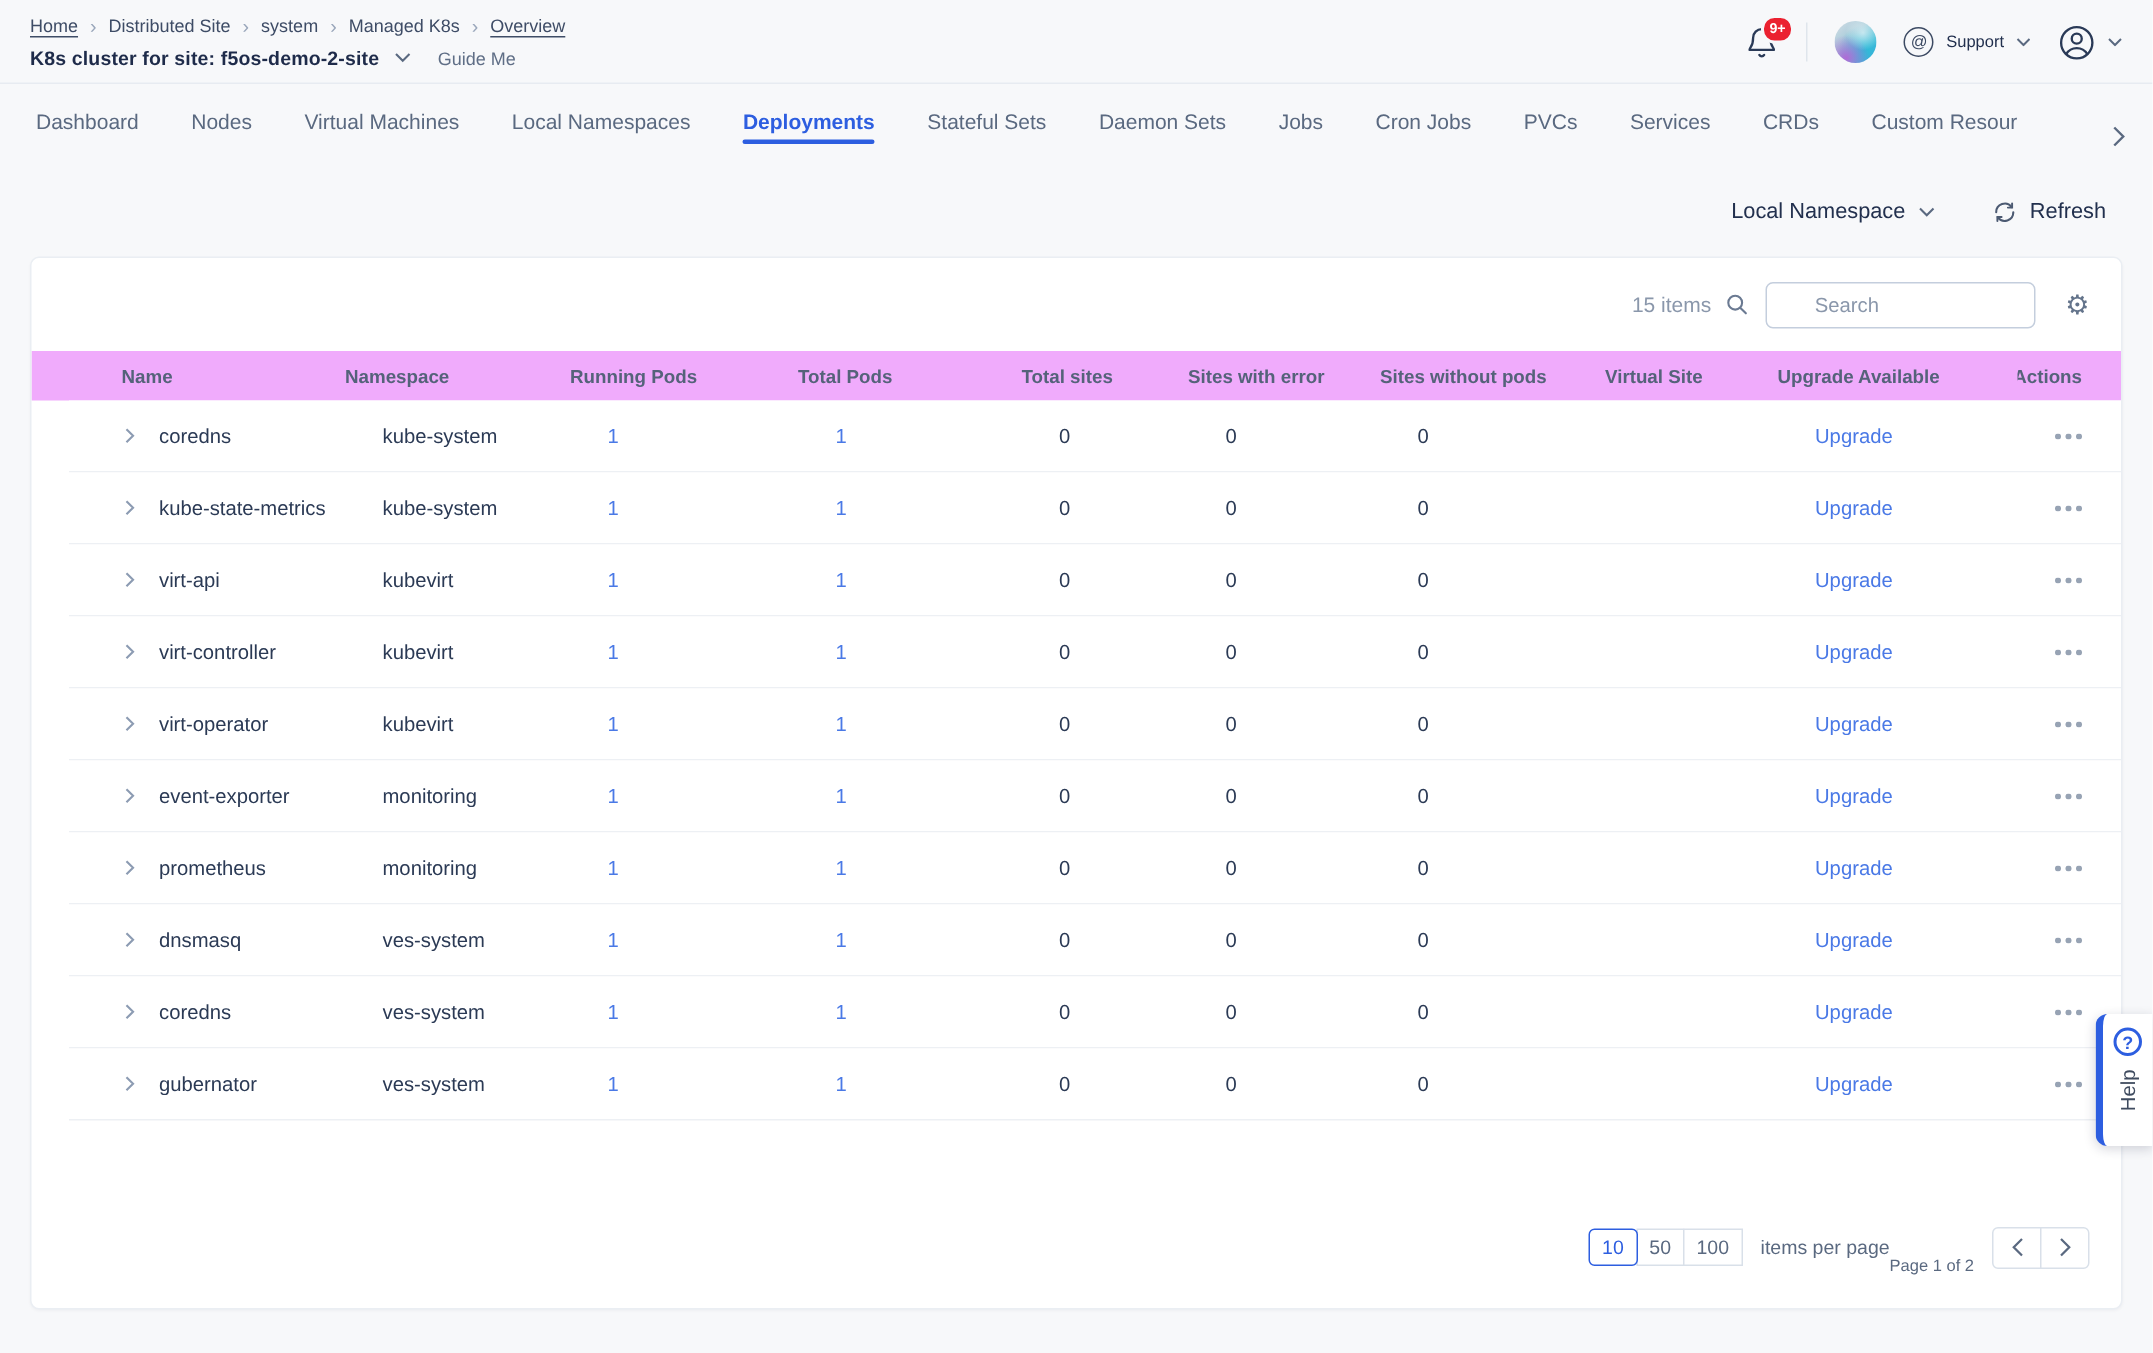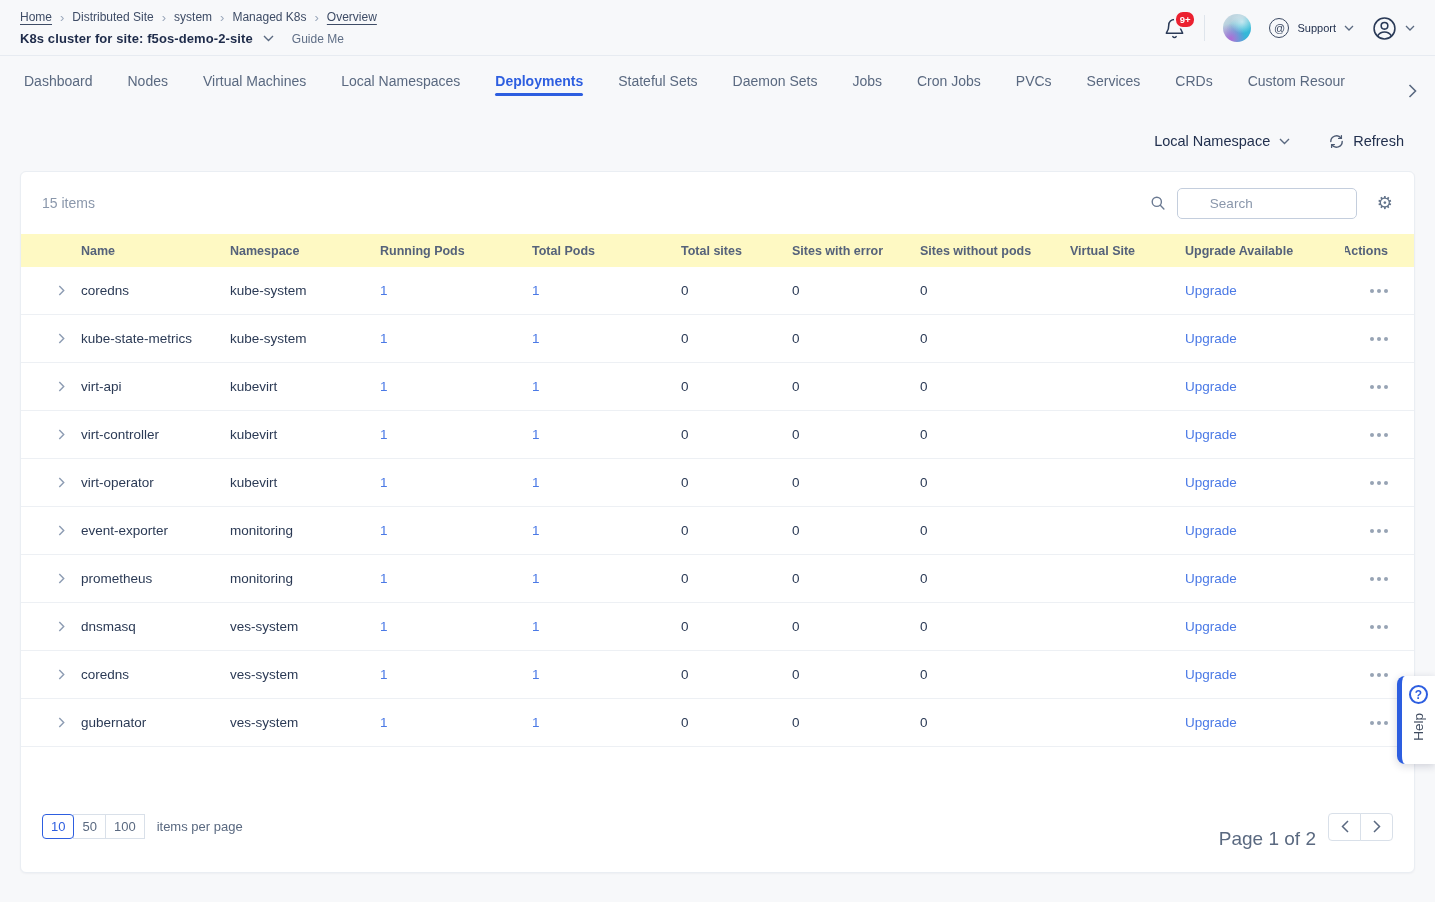--- a/index.html
+++ b/index.html
@@ -45,35 +45,35 @@
   .tab.active::after { content:""; position:absolute; left:0; right:0; bottom:6px; height:3px; background:#2d5ee0; border-radius:2px; }
   .tab-overflow { position:absolute; right:16px; top:0; bottom:0; display:flex; align-items:center; cursor:pointer;
     background:linear-gradient(90deg, rgba(247,248,250,0) 0%, #f7f8fa 30%); padding-left:24px; }
   
   .controls { display:flex; justify-content:flex-end; align-items:center; gap:38px; padding:0 31px; margin-top:22px; height:30px; }
   .ns-select { display:flex; align-items:center; gap:9px; font-size:14.5px; color:#22304e; cursor:pointer; }
   .refresh-btn { display:flex; align-items:center; gap:8px; font-size:14.5px; color:#22304e; cursor:pointer; }
   
   .card {
     margin:15px 20px 0; height:702px; background:#fff; border:1px solid #eaeef3; border-radius:6px;
-    box-shadow:0 1px 2px rgba(16,24,40,.04); display:flex; flex-direction:column; overflow:hidden;
+    box-shadow:0 1px 2px rgba(16,24,40,.04); display:flex; flex-direction:column; overflow:hidden;align-items:flex-end;
   }
   .card-toolbar { height:62px; display:flex; align-items:center; justify-content:space-between; padding:0 21px; }
   .items-count { font-size:14px; color:#8a97ab; }
   .toolbar-right { display:flex; align-items:center; gap:20px; }
   .search-wrap { position:relative;padding-left:36px; }
   .search-input {
     width:180px; height:31px; border:1px solid #c4cedd; border-radius:5px; padding:0 10px 0 32px;
     font-size:13.5px; color:#2b3a55; outline:none; background:#fff; font-family:inherit;
   }
   .search-input::placeholder { color:#8a97ab; }
   .search-icon { position:absolute; left:9px; top:7px; }
   .gear { font-size:18px; color:#64748b; cursor:pointer; line-height:1; }
   .grid { display:grid; grid-template-columns:40px 149px 150px 152px 149px 111px 128px 150px 115px 160px 1fr; align-items:center; padding-left:20px; }
-  .thead { background:#fef9c3; height:33px; }
+  .thead { background:#f0abfc; height:33px; }
   .th { font-size:12.5px; font-weight:700; color:#55627a; white-space:nowrap; overflow:hidden; }
   .th-actions, .td-actions { display:flex; justify-content:flex-end; padding-right:26px; }
   .tr { height:48px; border-bottom:1px solid #edf0f4; background:#fff; }
   .td { font-size:13.5px; color:#2b3a55; white-space:nowrap; overflow:hidden; }
   .td-exp, .th-exp { display:flex; justify-content:center; }
   .exp { cursor:pointer; display:flex; align-items:center; }
   .cell-link { color:#4a79e6; cursor:pointer; text-decoration:none; }
   .dots { display:flex; gap:3px; cursor:pointer; align-items:center; }
   .dots i { width:4px; height:4px; border-radius:50%; background:#97a3b4; display:block; }
   .table-spacer { flex:1; }
@@ -82,21 +82,21 @@
   .pag-left { display:flex; align-items:center; }
   .psize {
     height:25px; min-width:30px; padding:0 8px; background:#fff; border:1px solid #d9e0e9;
     font-size:13px; color:#5a6980; cursor:pointer; margin-left:-1px; font-family:inherit;
   }
   .psize:first-child { border-radius:4px 0 0 4px; margin-left:0; }
   .psize:last-child { border-radius:0 4px 4px 0; }
   .psize.selected { border:1px solid #2d5ee0; color:#2d5ee0; border-radius:4px; position:relative; z-index:1; }
   .ipp-label { font-size:13px; color:#5a6980; margin-left:12px; }
   .pag-right { display:flex; align-items:center; gap:12px; }
-  .page-indicator { font-size:19px; color:#5a6980;margin-top:25px; }
+  .page-indicator { font-size:11px; color:#5a6980;margin-top:25px; }
   .pager { display:flex; }
   .pager-btn {
     width:33px; height:28px; background:#fff; border:1px solid #d9e0e9; display:flex; align-items:center;
     justify-content:center; cursor:pointer; margin-left:-1px;
   }
   .pager-btn:first-child { border-radius:4px 0 0 4px; margin-left:0; }
   .pager-btn:last-child { border-radius:0 4px 4px 0; }
   
   .help-widget {
     position:absolute; top:676px; right:0; width:38px; height:88px; background:#fff;

